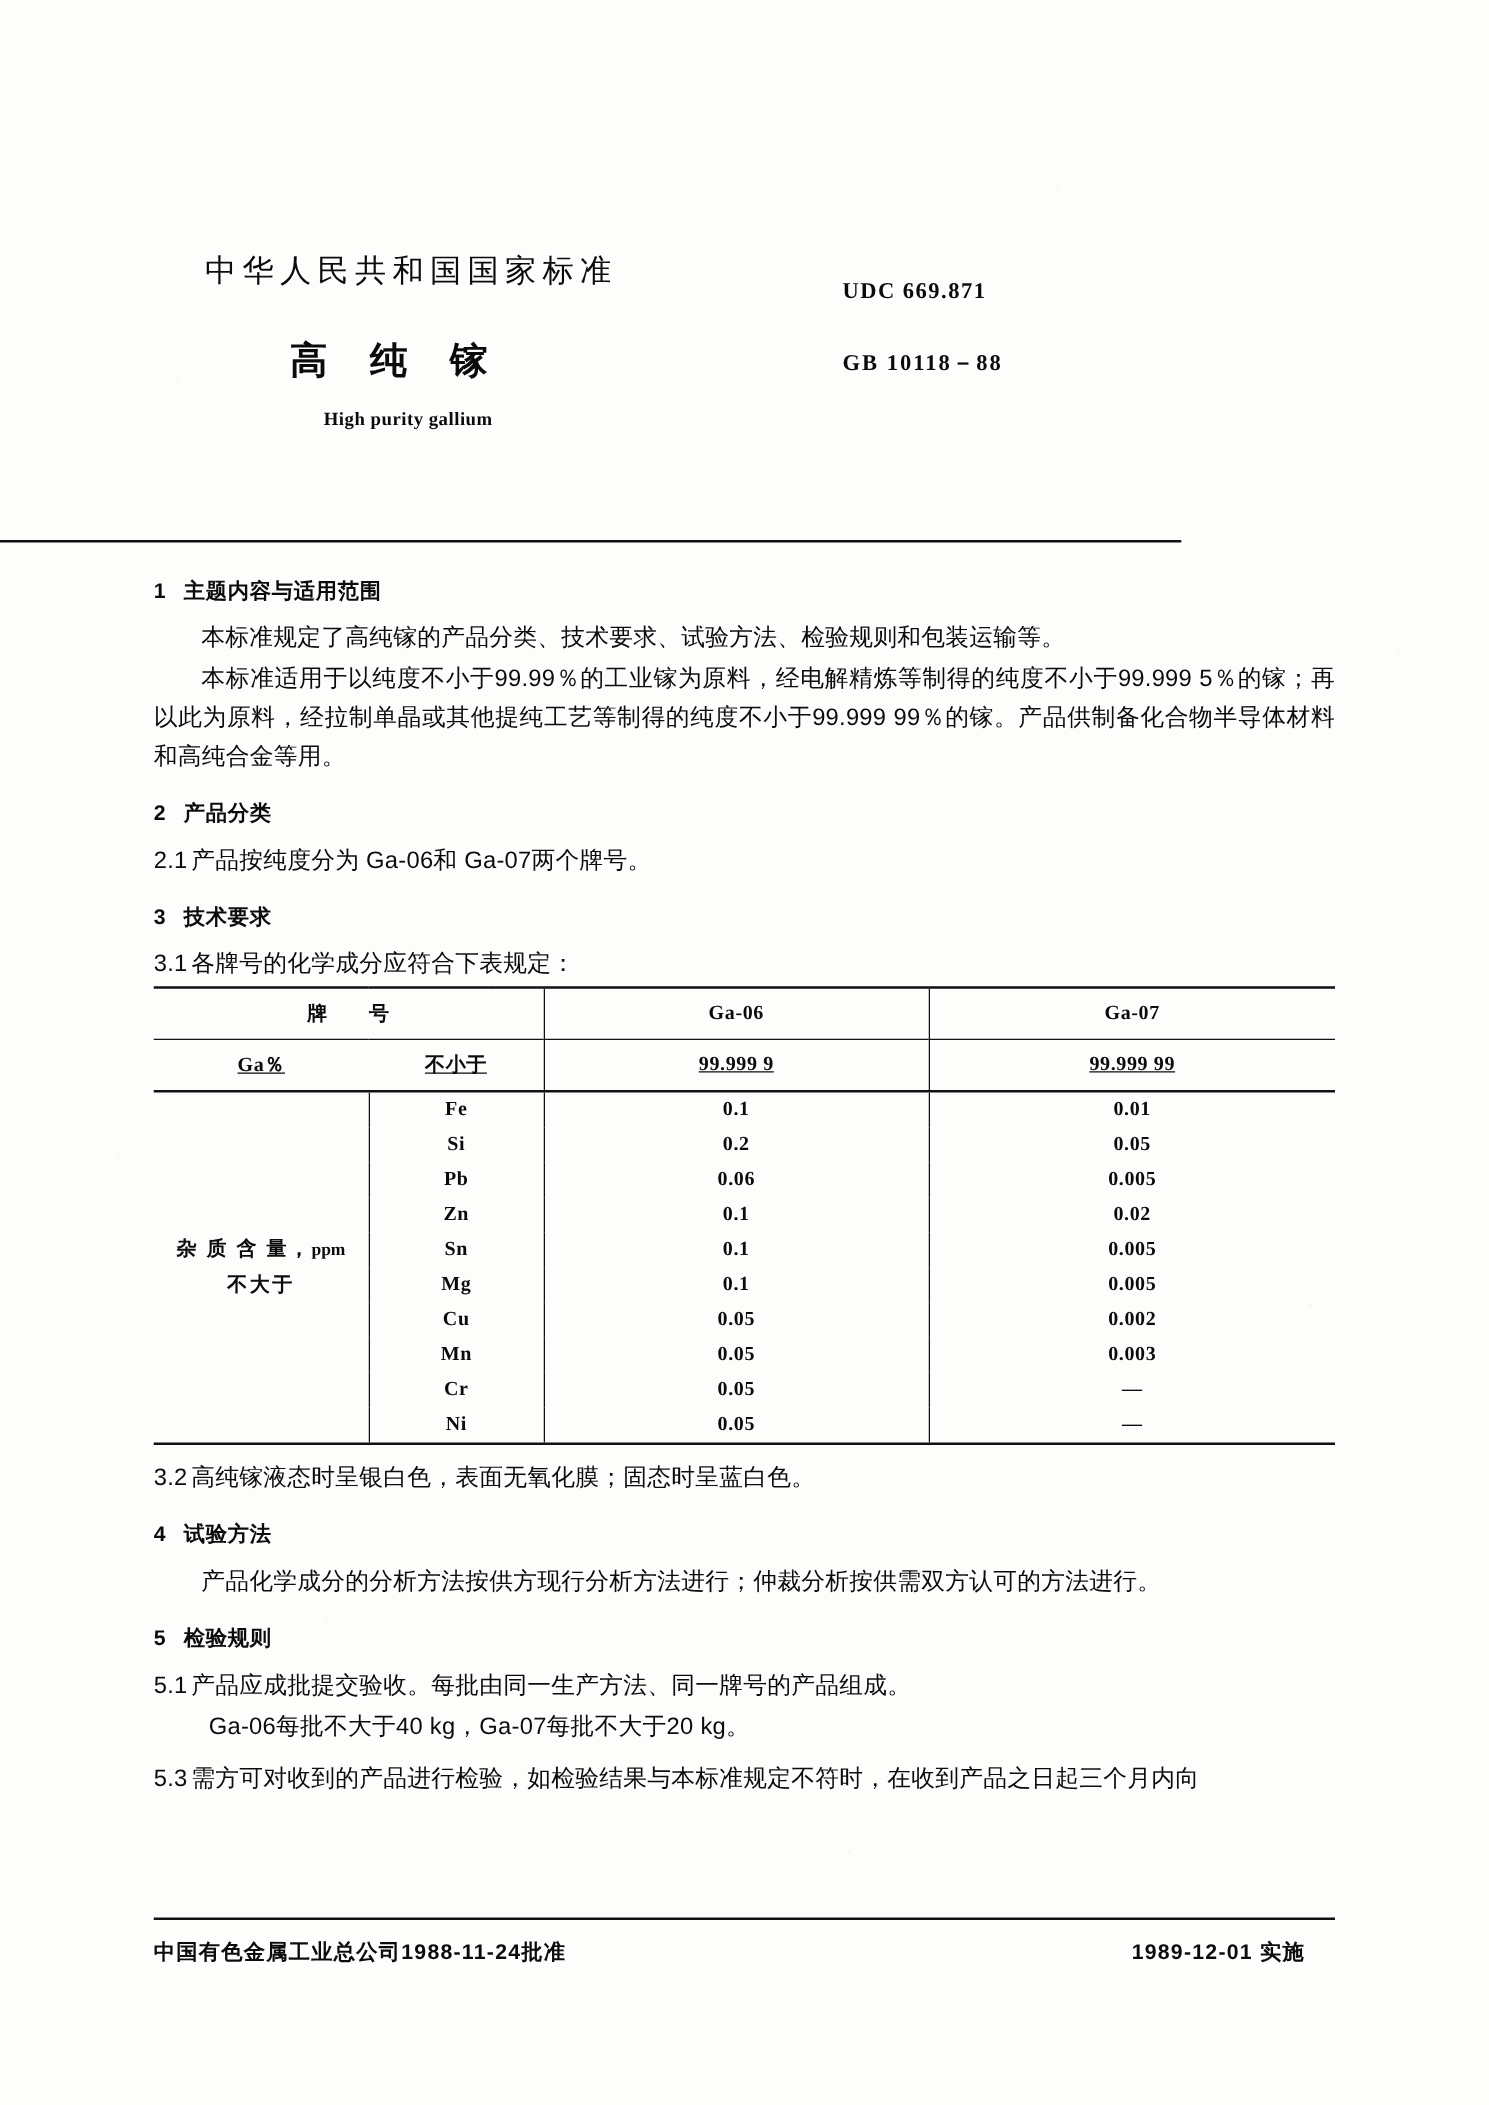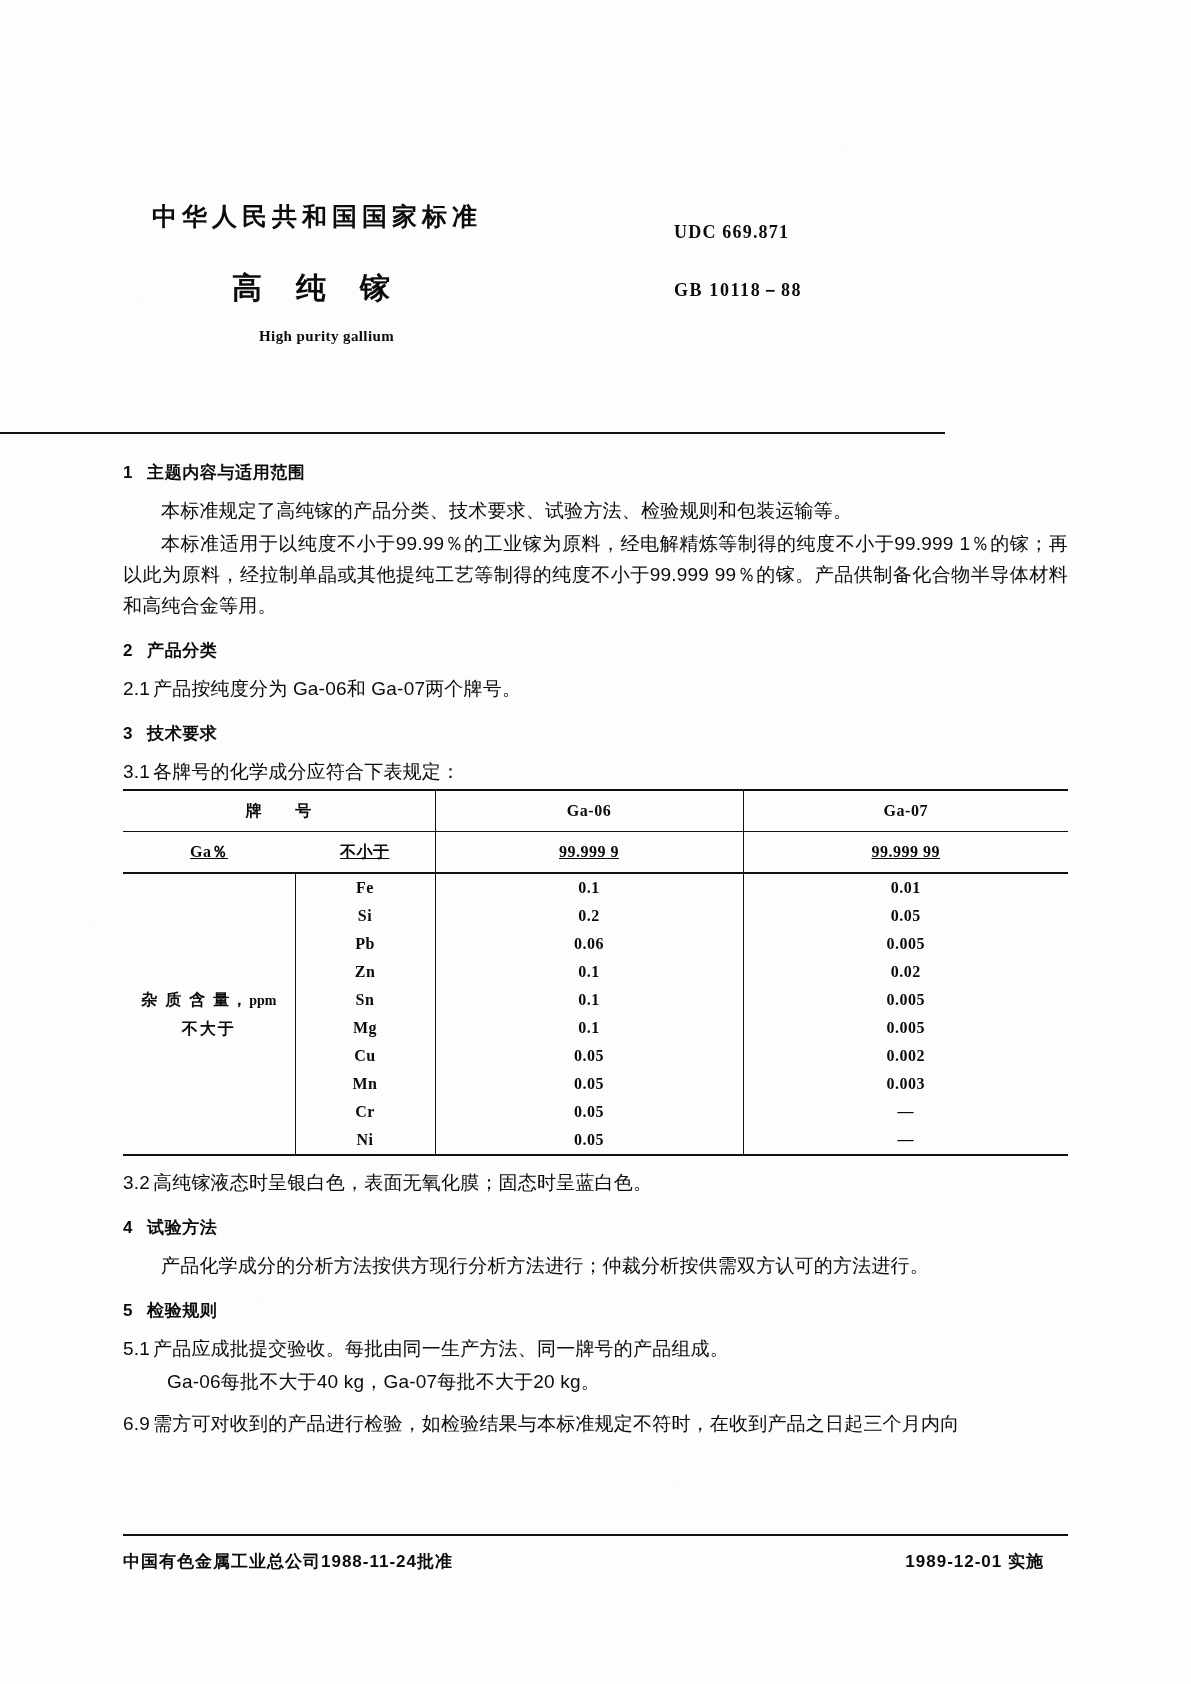--- a/index.html
+++ b/index.html
@@ -34,24 +34,24 @@
       radial-gradient(circle at 8%  55%, rgba(0,0,0,0.028) 0 1px, transparent 1.6px),
       radial-gradient(circle at 94% 31%, rgba(0,0,0,0.028) 0 1px, transparent 1.6px);
     opacity: .9;
   }
 
   
   .header-zone { position: relative; height: 300px; }
 
   .national-title {
     position: absolute;
-    left: 152px;
+    left: 164px;
     top: 200px;
     font-family: "Liberation Sans", "DejaVu Sans", sans-serif;
-    font-weight: bold;
+    font-weight: normal;
     font-size: 25px;
     letter-spacing: 5px;
     white-space: nowrap;
   }
   .udc {
     position: absolute;
     left: 674px;
     top: 222px;
     font-family: "Liberation Serif", serif;
     font-weight: bold;
@@ -207,21 +207,21 @@
     <div class="doc-subtitle">High purity gallium</div>
     <div class="rule-top"></div>
   </div>
 
   <div id="body-zone">
 
     <div class="sec-head">
       <span class="num">1</span><span>主题内容与适用范围</span>
     </div>
     <p class="para indent">本标准规定了高纯镓的产品分类、技术要求、试验方法、检验规则和包装运输等。</p>
-    <p class="para indent">本标准适用于以纯度不小于99.99％的工业镓为原料，经电解精炼等制得的纯度不小于99.999 1％的镓；再以此为原料，经拉制单晶或其他提纯工艺等制得的纯度不小于99.999 99％的镓。产品供制备化合物半导体材料和高纯合金等用。</p>
+    <p class="para indent">本标准适用于以纯度不小于99.99％的工业镓为原料，经电解精炼等制得的纯度不小于99.999 5％的镓；再以此为原料，经拉制单晶或其他提纯工艺等制得的纯度不小于99.999 99％的镓。产品供制备化合物半导体材料和高纯合金等用。</p>
 
     <div class="sec-head">
       <span class="num">2</span><span>产品分类</span>
     </div>
     <p class="para num-para">
       <span class="num">2.1</span><span>产品按纯度分为 Ga-06和 Ga-07两个牌号。</span>
     </p>
 
     <div class="sec-head">
       <span class="num">3</span><span>技术要求</span>
@@ -323,21 +323,21 @@
     <p class="para indent">产品化学成分的分析方法按供方现行分析方法进行；仲裁分析按供需双方认可的方法进行。</p>
 
     <div class="sec-head">
       <span class="num">5</span><span>检验规则</span>
     </div>
     <p class="para num-para">
       <span class="num">5.1</span><span>产品应成批提交验收。每批由同一生产方法、同一牌号的产品组成。</span>
     </p>
     <p class="para sub-line">Ga-06每批不大于40 kg，Ga-07每批不大于20 kg。</p>
     <p class="para num-para">
-      <span class="num">6.9</span><span>需方可对收到的产品进行检验，如检验结果与本标准规定不符时，在收到产品之日起三个月内向</span>
+      <span class="num">5.3</span><span>需方可对收到的产品进行检验，如检验结果与本标准规定不符时，在收到产品之日起三个月内向</span>
     </p>
   </div>
 
   <div id="footer-zone">
     <div class="rule-bottom"></div>
     <div class="footer-row">
       <span>中国有色金属工业总公司1988-11-24批准</span>
       <span class="footer-right">1989-12-01 实施</span>
     </div>
   </div>

